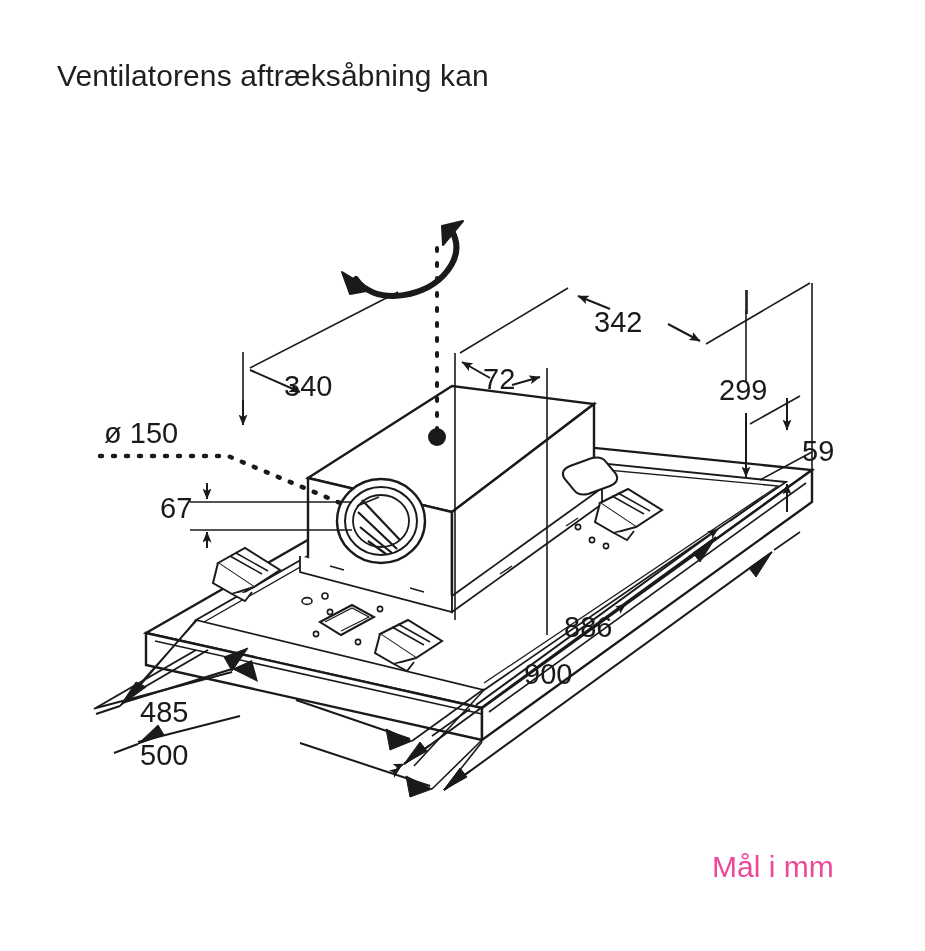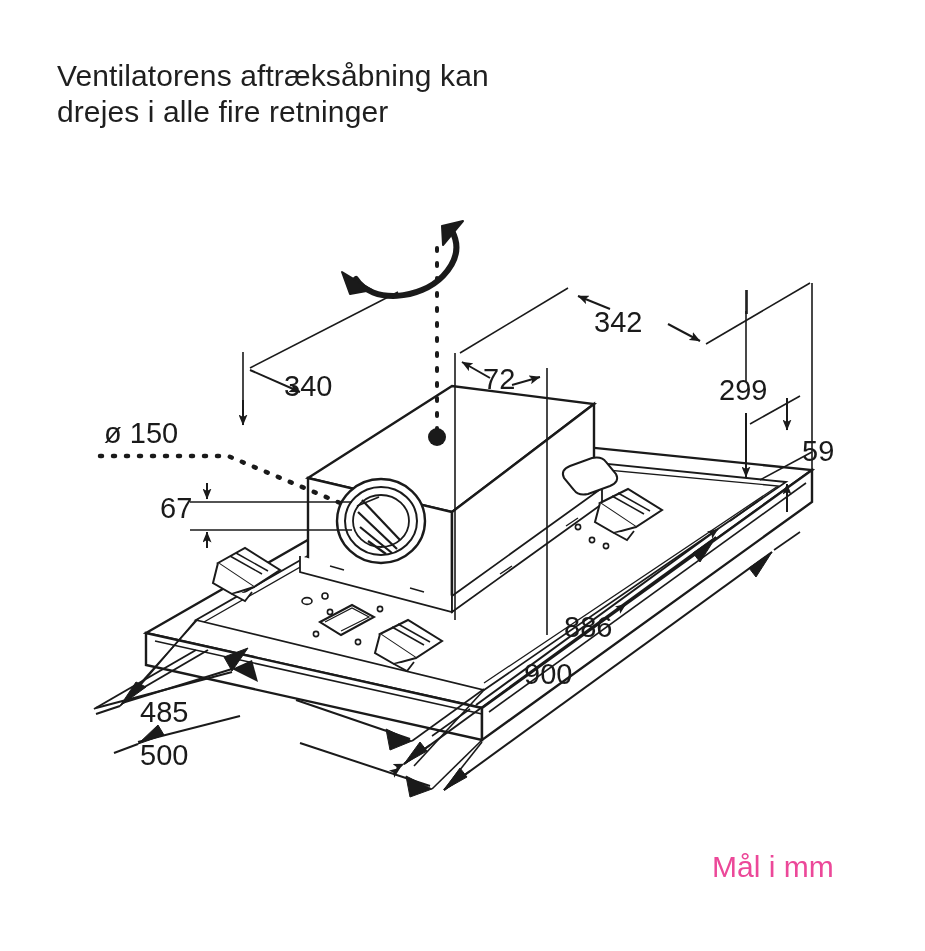--- a/index.html
+++ b/index.html
@@ -59,21 +59,20 @@
     fill: #1a1a1a;
   }
 </style>
 </head>
 <body>
 
 <div id="sheet">
 
   <div class="title-block">
     <div class="title-line">Ventilatorens aftræksåbning kan</div>
-    <div class="title-line">drejes i alle fire retninger</div>
   </div>
 
   <svg id="drawing" viewBox="0 0 925 951">
     <defs>
       <marker id="ah" markerWidth="11" markerHeight="9" refX="10.5" refY="4.5" orient="auto" markerUnits="userSpaceOnUse">
         <path d="M0,0 L11,4.5 L0,9 L2.4,4.5 Z" fill="#1a1a1a"></path>
       </marker>
       <marker id="ahs" markerWidth="9" markerHeight="7.5" refX="8.6" refY="3.75" orient="auto" markerUnits="userSpaceOnUse">
         <path d="M0,0 L9,3.75 L0,7.5 L2,3.75 Z" fill="#1a1a1a"></path>
       </marker>

